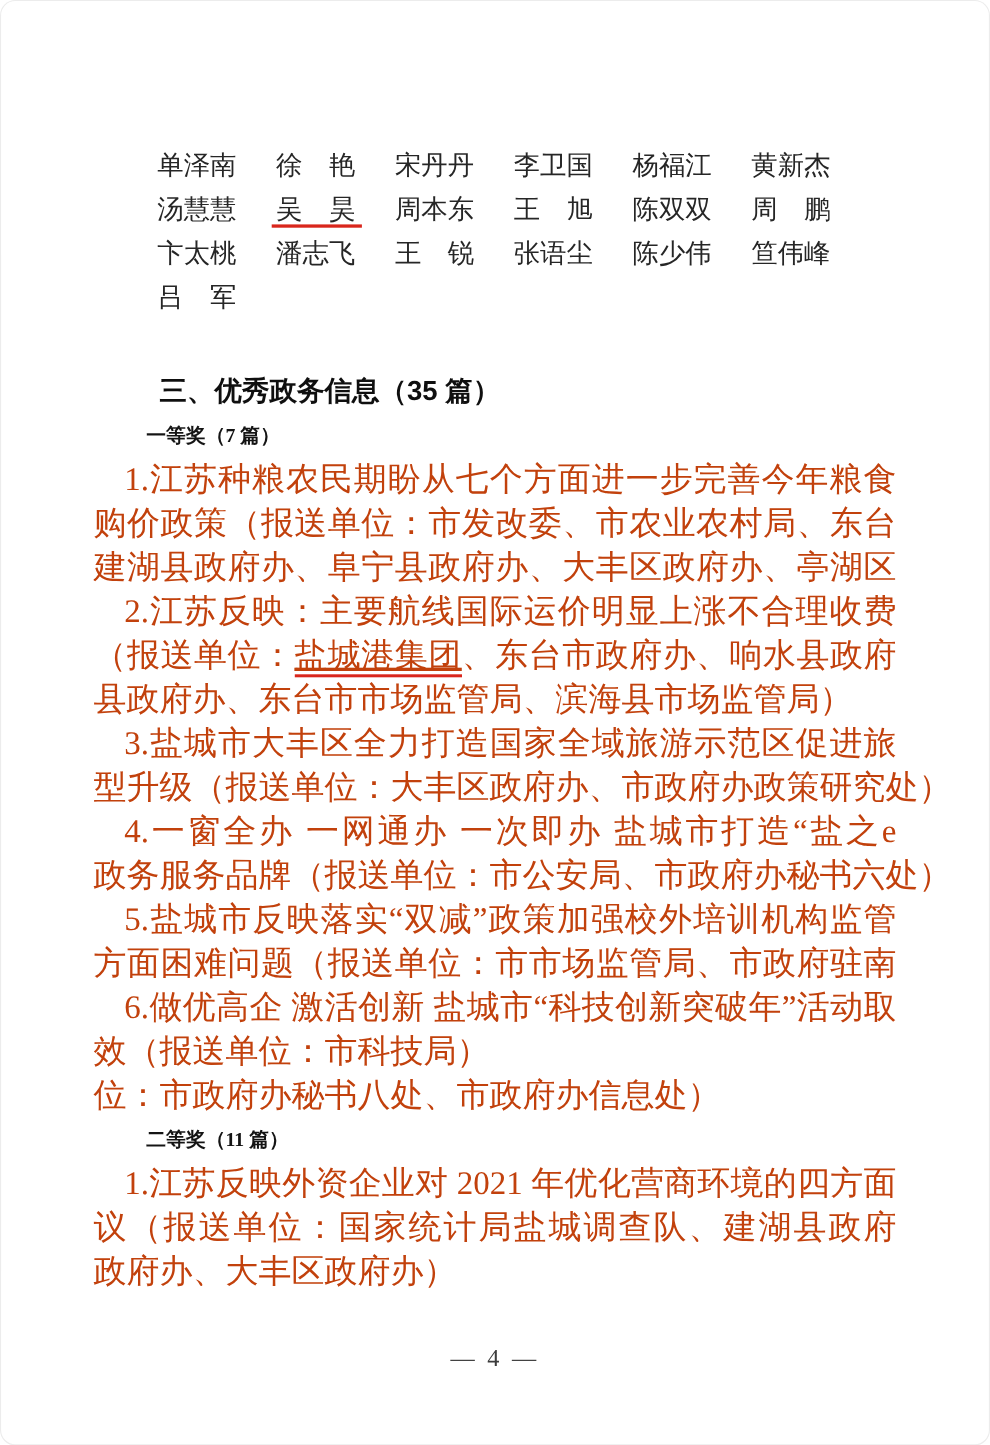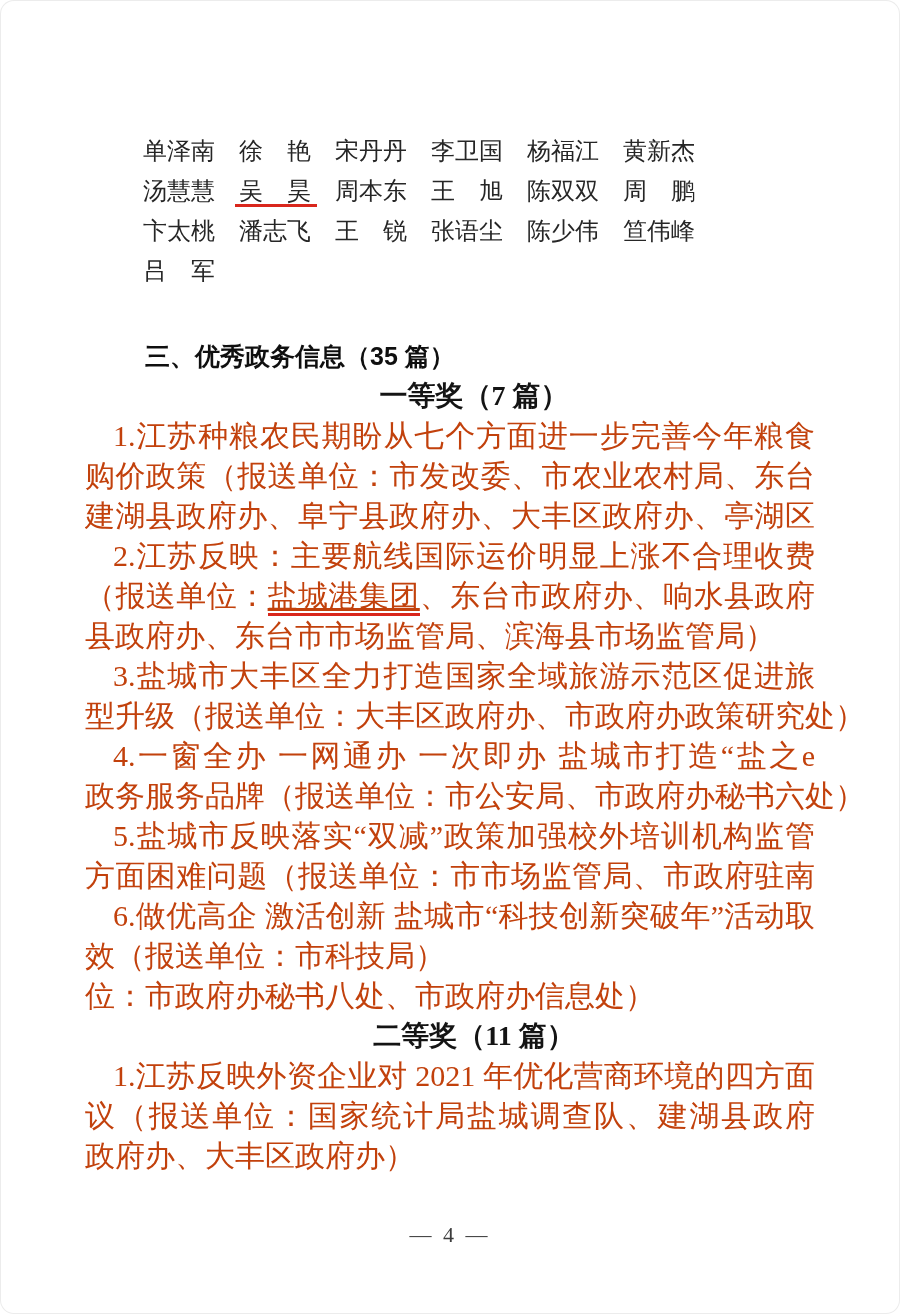--- a/index.html
+++ b/index.html
@@ -42,28 +42,27 @@
   .line.h1 {
     font-family: "Liberation Sans", "DejaVu Sans", sans-serif;
     font-weight: 700;
     font-size: 25px;
     text-indent: 60px;
     color: #0f0f0f;
     margin-top: 45px;
   }
   .line.h2 {
     font-weight: 700;
-    font-size: 28px;
+    font-size: 18px;
     text-indent: 48px;
     color: #141414;
-    text-align: center;
   }
   .line.names {
     display: flex;
-    gap: 20px;
+    gap: 32px;
     padding-left: 58px;
     font-size: 24px;
     color: #262626;
   }
   .names .cell {
     width: 76px;
     position: relative;
     flex: 0 0 auto;
   }
   .names .cell.marked::after {

